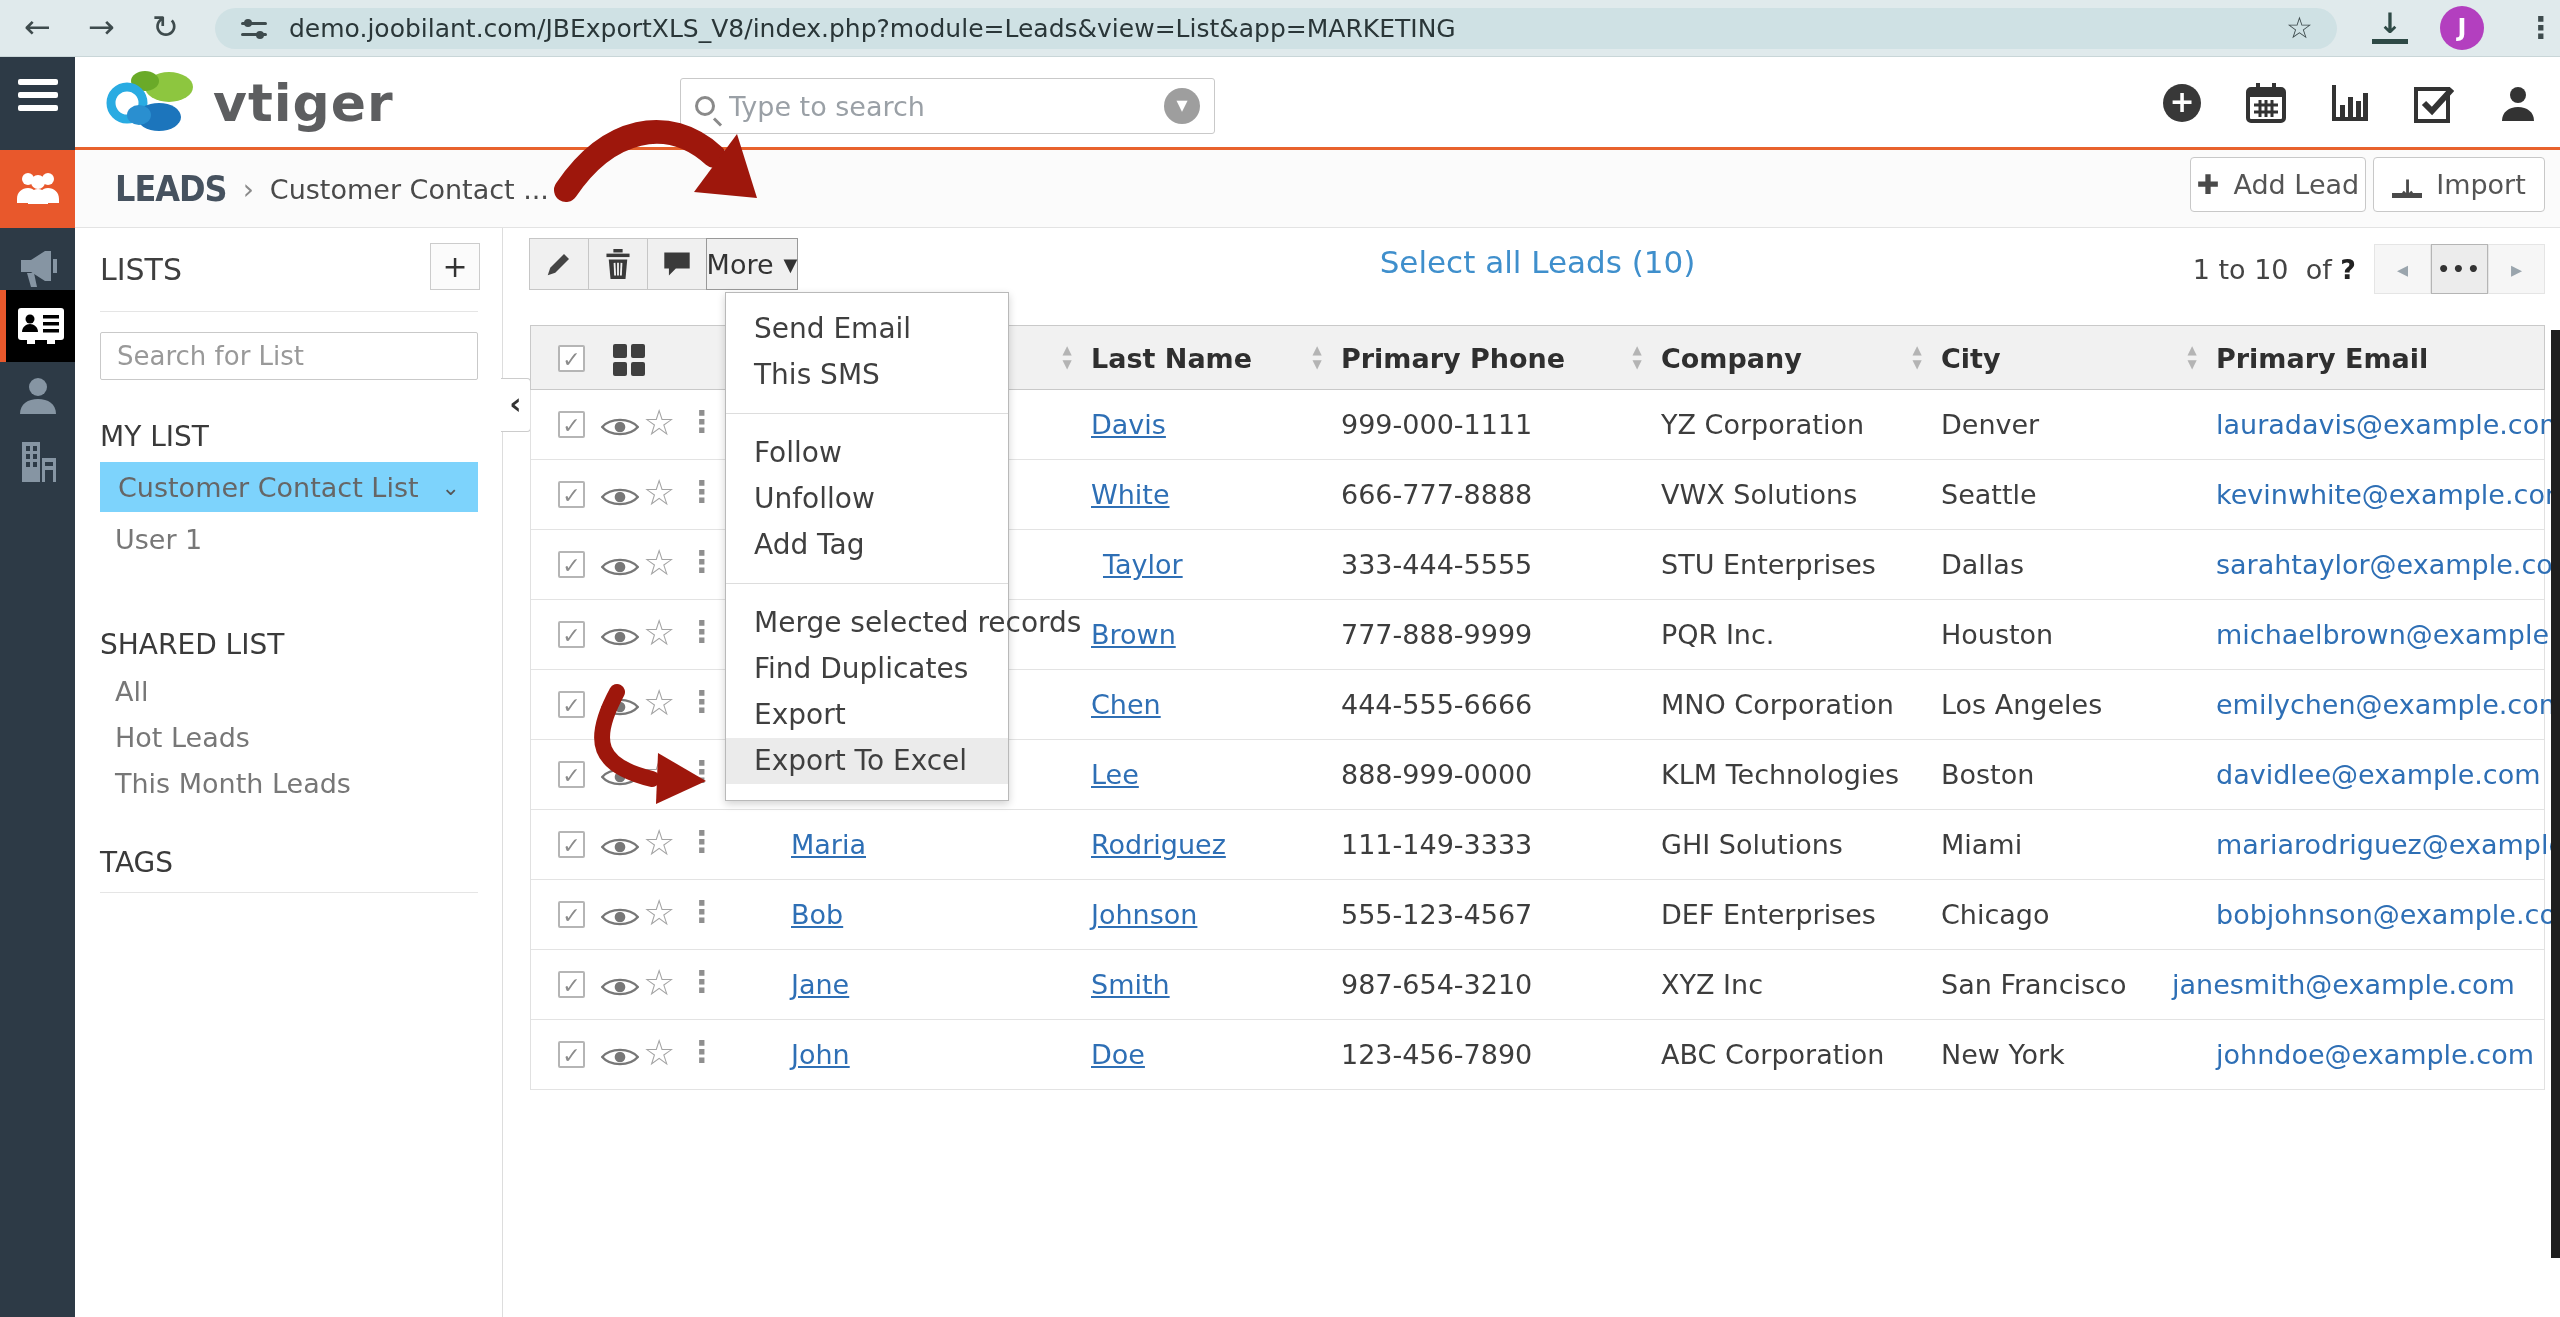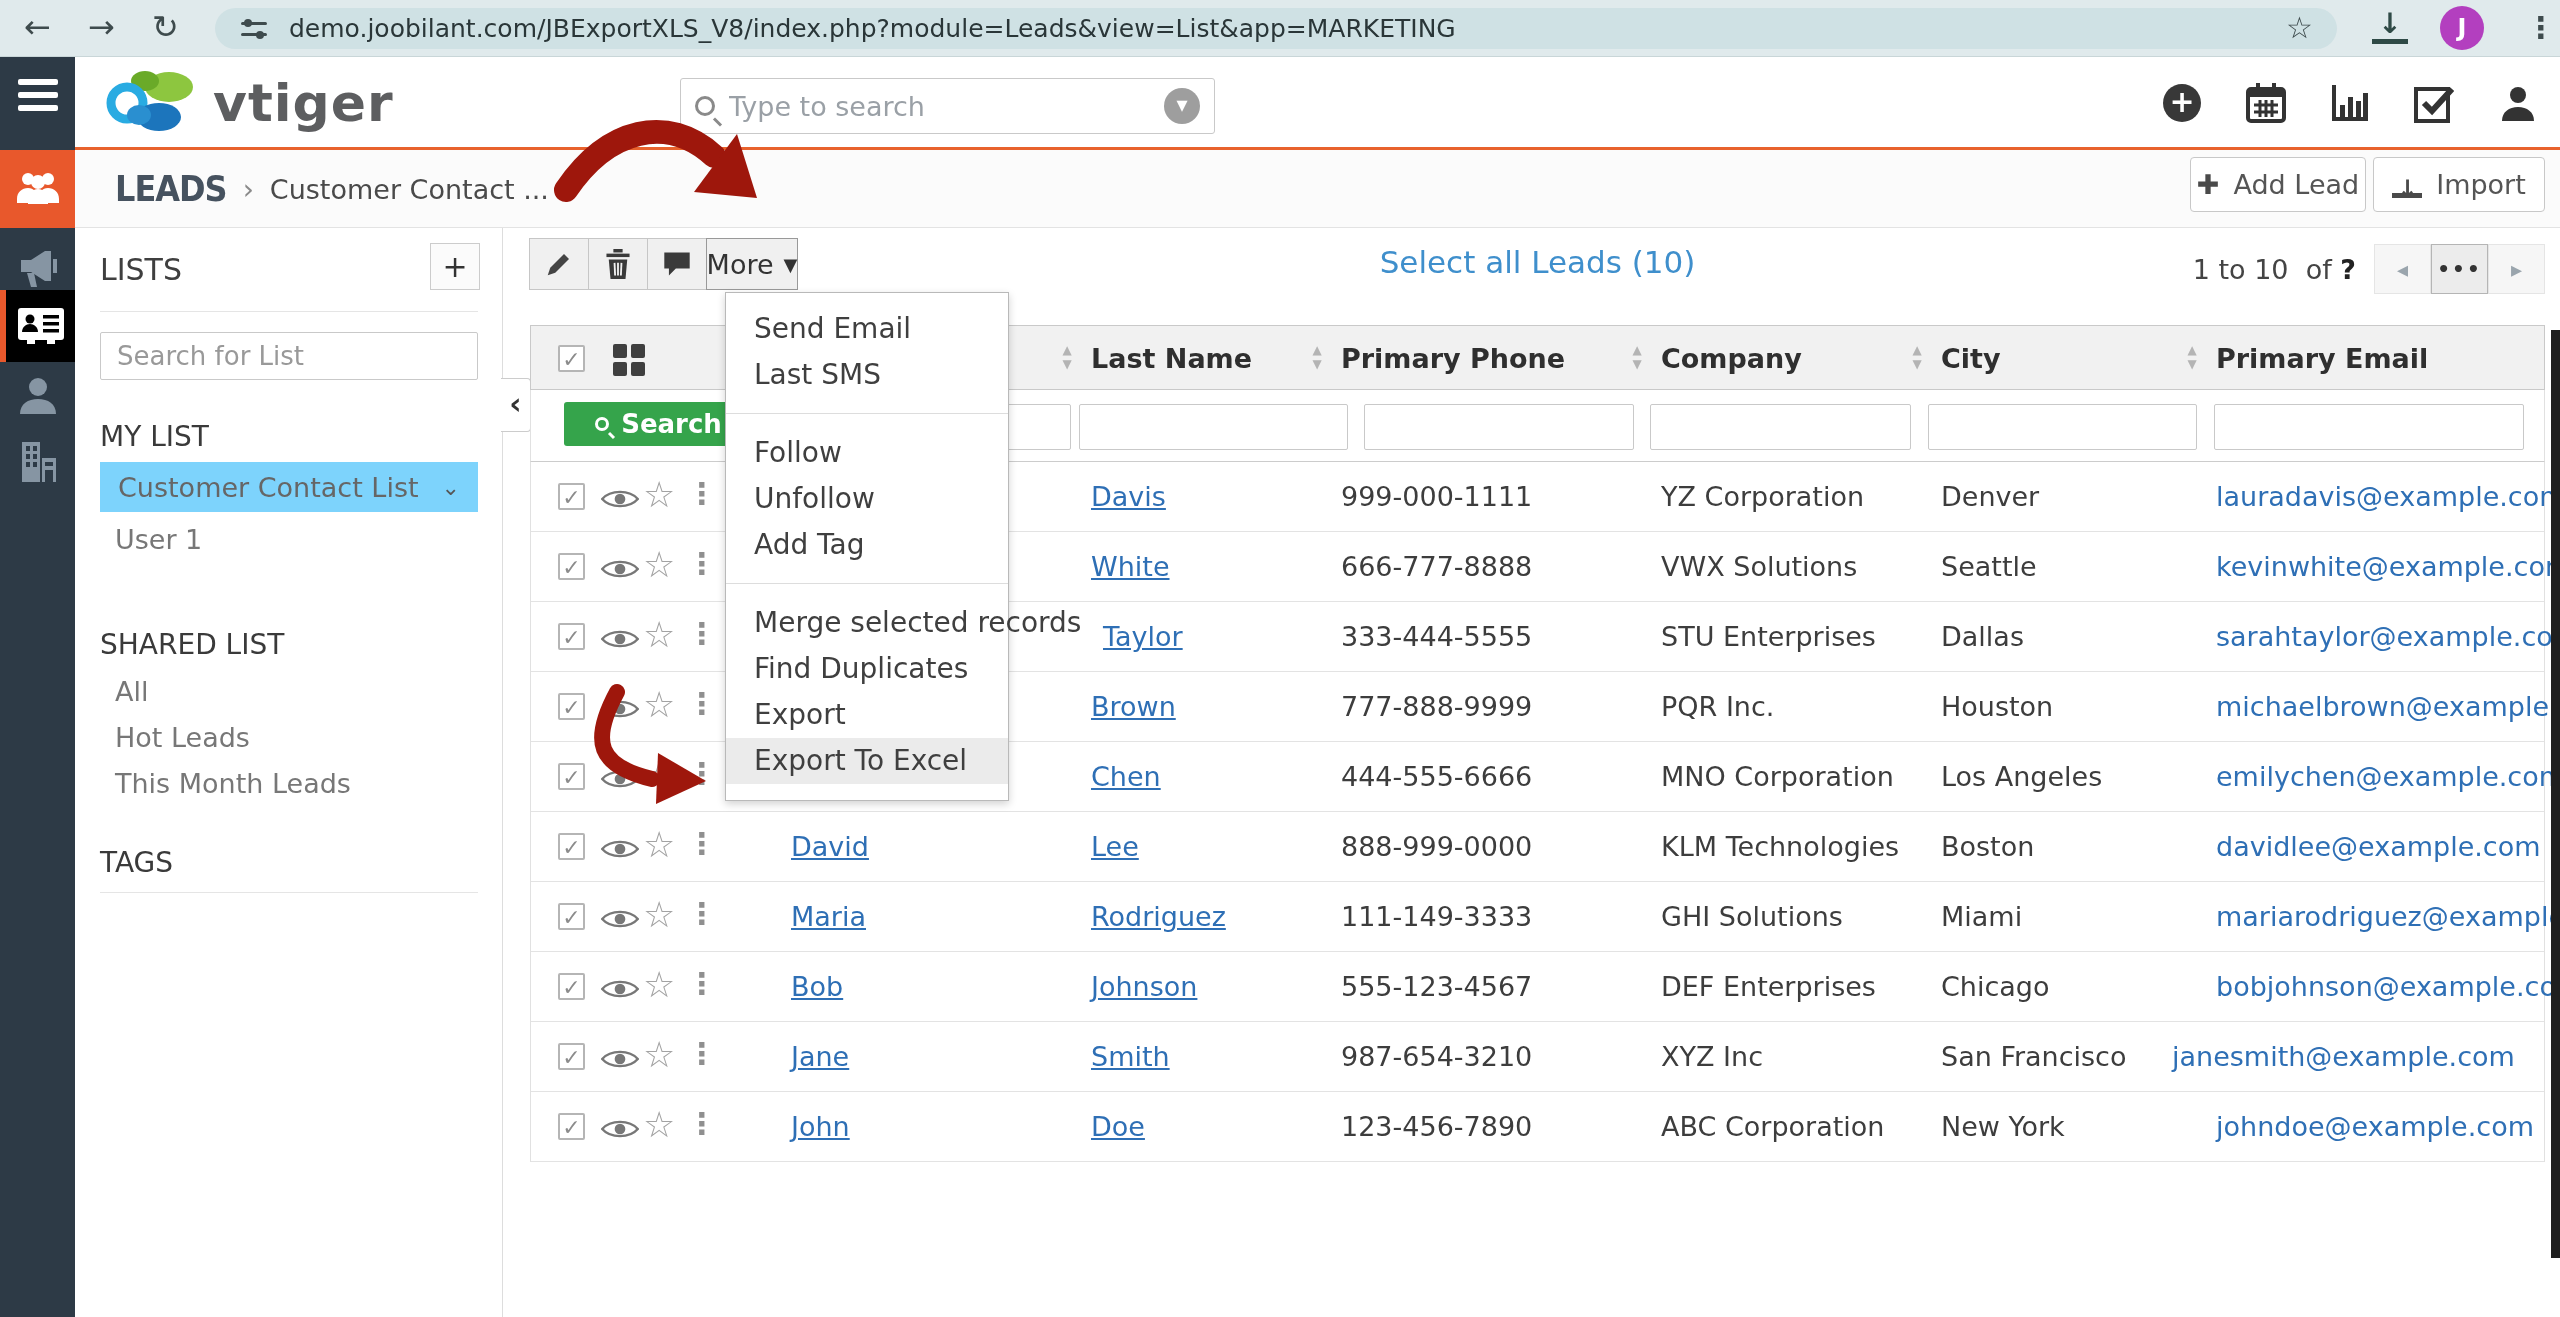--- a/index.html
+++ b/index.html
@@ -370,34 +370,20 @@
           <span class="sort" style="left: 778px;">▲<br>▼</span>
           <div class="th" style="left: 810px;">Primary Phone</div>
           <span class="sort" style="left: 1098px;">▲<br>▼</span>
           <div class="th" style="left: 1130px;">Company</div>
           <span class="sort" style="left: 1378px;">▲<br>▼</span>
           <div class="th" style="left: 1410px;">City</div>
           <span class="sort" style="left: 1653px;">▲<br>▼</span>
           <div class="th" style="left: 1685px;">Primary Email</div>
         </div>
     </div>
-    <div class="filter-row">
-      <button class="search-btn">
-        <span class="wlens"></span>
-        <span>Search</span>
-      </button>
-      <div id="filter-inputs">
-          <input class="flt" style="left: 250px; width: 290px;">
-          <input class="flt" style="left: 548px; width: 269px;">
-          <input class="flt" style="left: 833px; width: 270px;">
-          <input class="flt" style="left: 1119px; width: 261px;">
-          <input class="flt" style="left: 1397px; width: 269px;">
-          <input class="flt" style="left: 1683px; width: 310px;">
-        </div>
-    </div>
     <div class="rows" id="rows">
         <div class="row">
           <span class="cb"><span>✓</span></span>
           <span class="eye"><svg width="38" height="26" viewBox="0 0 32 20">
               <path d="M1 10 C 8 2, 24 2, 31 10 C 24 18, 8 18, 1 10 Z" fill="none" stroke="#777" stroke-width="2"></path>
               <circle cx="16" cy="10" r="4.5" fill="#777"></circle>
             </svg></span>
           <span class="star">☆</span>
           <span class="kb">⋮</span>
           <div class="cell" style="left: 260px;"></div>
@@ -541,21 +527,21 @@
           <div class="cell" style="left: 1130px;">ABC Corporation</div>
           <div class="cell" style="left: 1410px;">New York</div>
           <div class="cell" style="left: 1685px;"><a class="lnk ">johndoe@example.com</a></div>
         </div>
       </div>
   </div>
 
   <div class="menu" id="more-menu">
       <ul>
         <li>Send Email</li>
-        <li>Last SMS</li>
+        <li>This SMS</li>
       </ul>
       <div class="menu-sep"></div>
       <ul>
         <li>Follow</li>
         <li>Unfollow</li>
         <li>Add Tag</li>
       </ul>
       <div class="menu-sep"></div>
       <ul>
         <li>Merge selected records</li>

